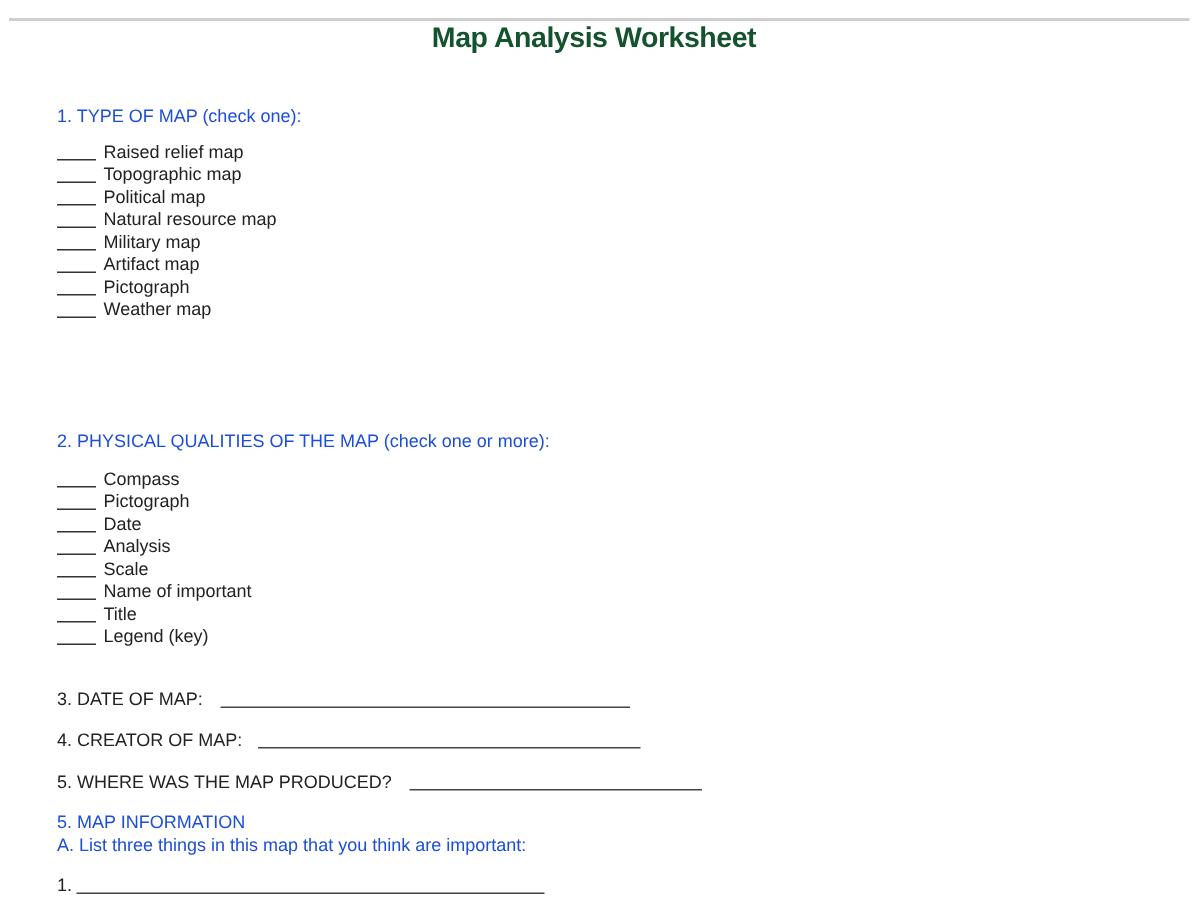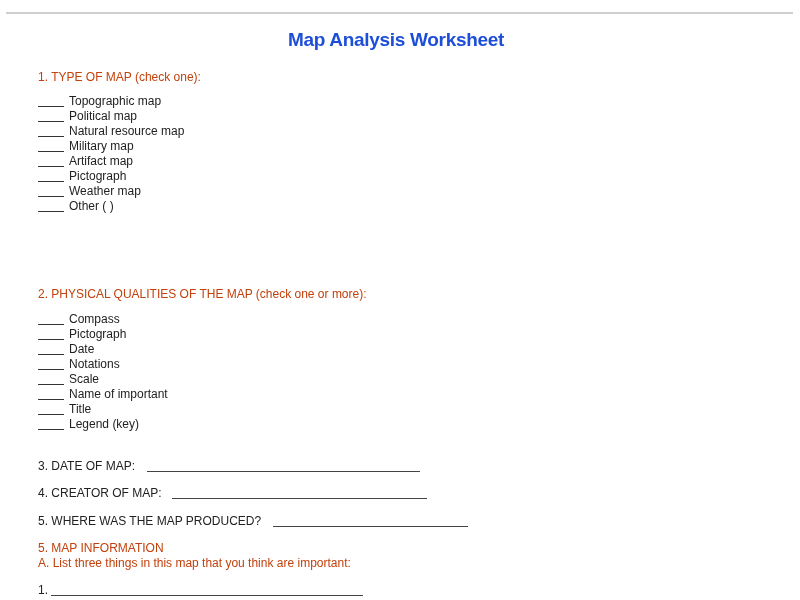--- a/index.html
+++ b/index.html
@@ -19,33 +19,33 @@
       position: absolute;
       left: 6px;
       top: 12px;
       width: 787px;
       height: 2px;
       background: #cfcfcf;
     }
     .title {
       position: absolute;
       left: 0;
-      top: 29px;
+      top: 15px;
       width: 792px;
       text-align: center;
       font-size: 19px;
       font-weight: bold;
-      color: #1d4ed8;
+      color: #14532d;
       letter-spacing: -0.3px;
     }
     .heading {
       position: absolute;
       left: 38px;
       font-size: 12px;
-      color: #c2410c;
+      color: #1d4ed8;
       white-space: nowrap;
     }
     .list {
       position: absolute;
       left: 38px;
       margin: 0;
       padding: 0;
       list-style: none;
     }
     .list li {
@@ -94,37 +94,37 @@
 </head>
 <body>
 
 <div class="top-rule"></div>
 
 <div class="title">Map Analysis Worksheet</div>
 
 <div class="heading" style="top:70px;">1. TYPE OF MAP (check one):</div>
 
 <ul class="list" style="top:94px;">
+  <li><span class="blank"></span><span class="label">Raised relief map</span></li>
   <li><span class="blank"></span><span class="label">Topographic map</span></li>
   <li><span class="blank"></span><span class="label">Political map</span></li>
   <li><span class="blank"></span><span class="label">Natural resource map</span></li>
   <li><span class="blank"></span><span class="label">Military map</span></li>
   <li><span class="blank"></span><span class="label">Artifact map</span></li>
   <li><span class="blank"></span><span class="label">Pictograph</span></li>
   <li><span class="blank"></span><span class="label">Weather map</span></li>
-  <li><span class="blank"></span><span class="label">Other ( )</span></li>
 </ul>
 
 <div class="heading" style="top:287px;">2. PHYSICAL QUALITIES OF THE MAP (check one or more):</div>
 
 <ul class="list" style="top:312px;">
   <li><span class="blank"></span><span class="label">Compass</span></li>
   <li><span class="blank"></span><span class="label">Pictograph</span></li>
   <li><span class="blank"></span><span class="label">Date</span></li>
-  <li><span class="blank"></span><span class="label">Notations</span></li>
+  <li><span class="blank"></span><span class="label">Analysis</span></li>
   <li><span class="blank"></span><span class="label">Scale</span></li>
   <li><span class="blank"></span><span class="label">Name of important</span></li>
   <li><span class="blank"></span><span class="label">Title</span></li>
   <li><span class="blank"></span><span class="label">Legend (key)</span></li>
 </ul>
 
 <div class="field-row" style="top:458px;">
   <span>3. DATE OF MAP:</span>
 </div>
 <input class="field-line" style="left: 147px; top: 459px; width: 273px; height: 12px;" type="text" value="">

